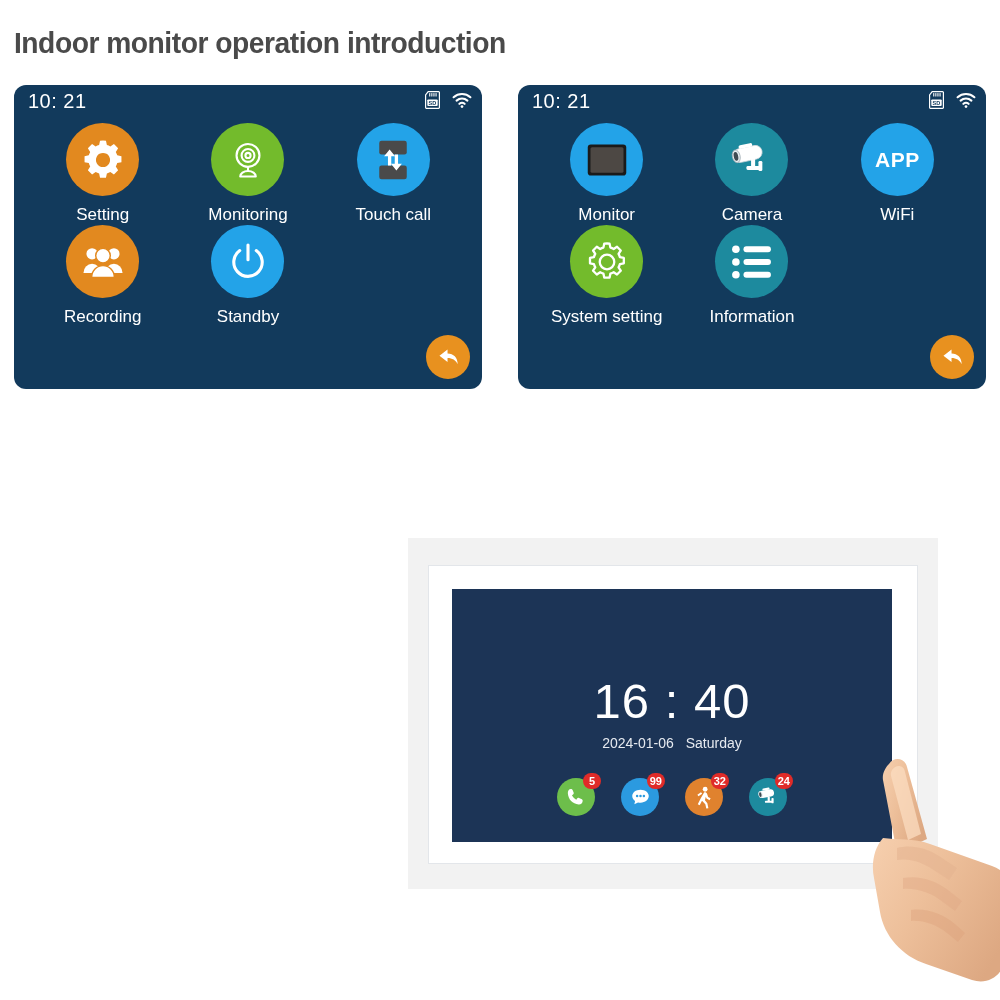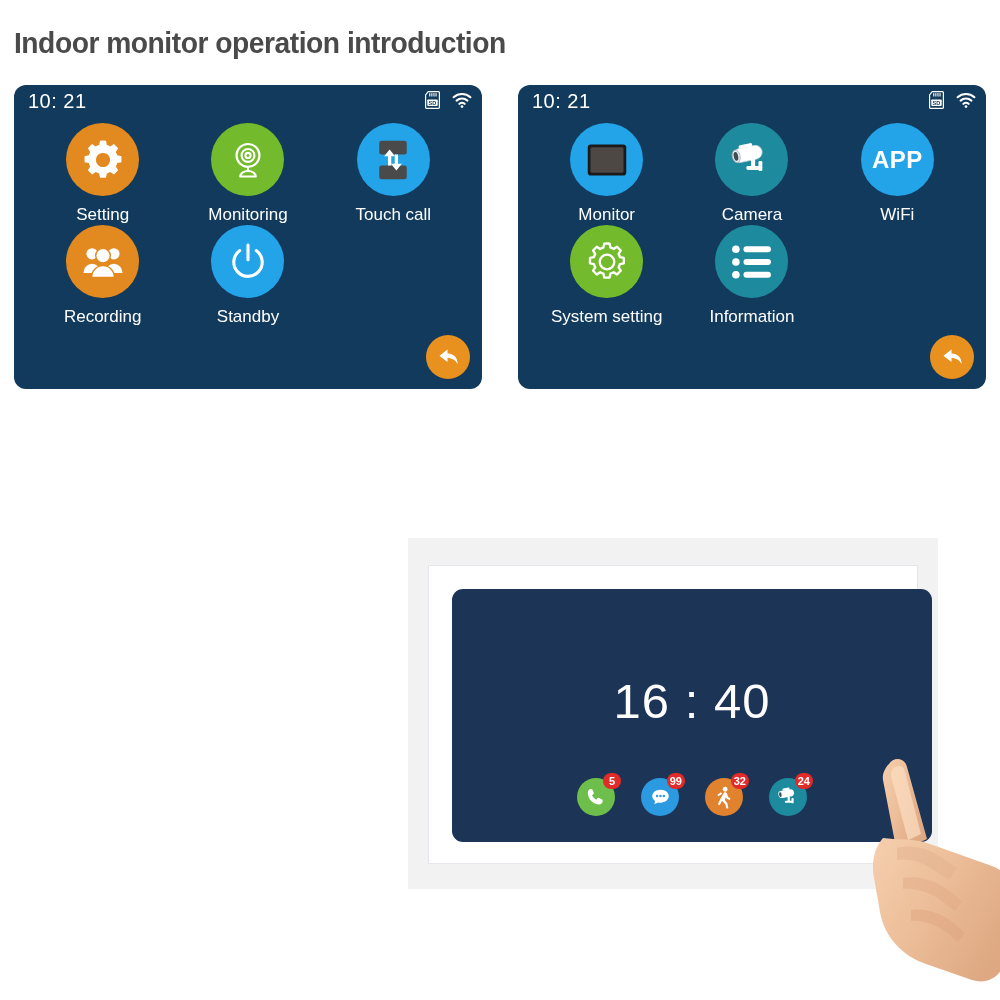--- a/index.html
+++ b/index.html
@@ -72,21 +72,21 @@
     position: relative;
   }
   .cell-label {
     margin-top: 9px;
     color: #ffffff;
     font-size: 17px;
     white-space: nowrap;
   }
   .bubble svg { display: block; }
   .app-text {
-    color: #ffffff; font-size: 24px; font-weight: bold; letter-spacing: 0.5px;
+    color: #ffffff; font-size: 21px; font-weight: bold; letter-spacing: 0.5px;
   }
 
   
   .back-btn {
     position: absolute;
     right: 12px; bottom: 10px;
     width: 44px; height: 44px;
     border-radius: 50%;
     background: #e8911f;
     display: flex; align-items: center; justify-content: center;
@@ -113,23 +113,22 @@
   .device-bezel {
     position: absolute;
     left: 20px; top: 27px;
     width: 490px; height: 299px;
     background: #ffffff;
     border: 1px solid #e3e6ea;
   }
   .device-screen {
     position: absolute;
     left: 23px; top: 23px;
-    width: 480px; height: 253px;
+    width: 440px; height: 253px;
     background: #1c3456;
-    border-radius: 11px;
   }
   .clock-time {
     position: absolute; left: 0; top: 84px; width: 100%;
     text-align: center; color: #ffffff;
     font-size: 49px; letter-spacing: 1px;
   }
   .clock-date {
     position: absolute; left: 0; top: 146px; width: 100%;
     text-align: center; color: #e6eaf0; font-size: 14px;
   }
@@ -346,20 +345,24 @@
       </svg>
     </div>
   </div>
 
 
   <div class="device">
     <div class="device-bezel">
       <div class="device-screen">
 
         <div class="clock-time">16 : 40</div>
+        <div class="clock-date">
+          <span>2024-01-06</span>
+          <span>Saturday</span>
+        </div>
 
         <div class="app-row">
 
           <div class="app-item">
             <div class="app-circle" style="background:#6dbe4b">
               <svg width="22" height="22" viewBox="0 0 24 24">
                 <path fill="#ffffff" d="M6.4 3.2 c1 0 1.6 0.5 2 1.5 l1 2.5 c0.35 0.9 0.1 1.6-0.6 2.1 l-1.2 0.9 c0.9 2 2.6 3.7 4.7 4.7 l0.9-1.2 c0.5-0.7 1.2-0.95 2.1-0.6 l2.5 1 c1 0.4 1.5 1 1.5 2 0 2.4-2 4.3-4.4 4.1 C8.2 19.5 3.6 14.9 3.1 8 2.9 5.4 4.3 3.2 6.4 3.2 z"></path>
               </svg>
             </div>
             <div class="badge">5</div>

